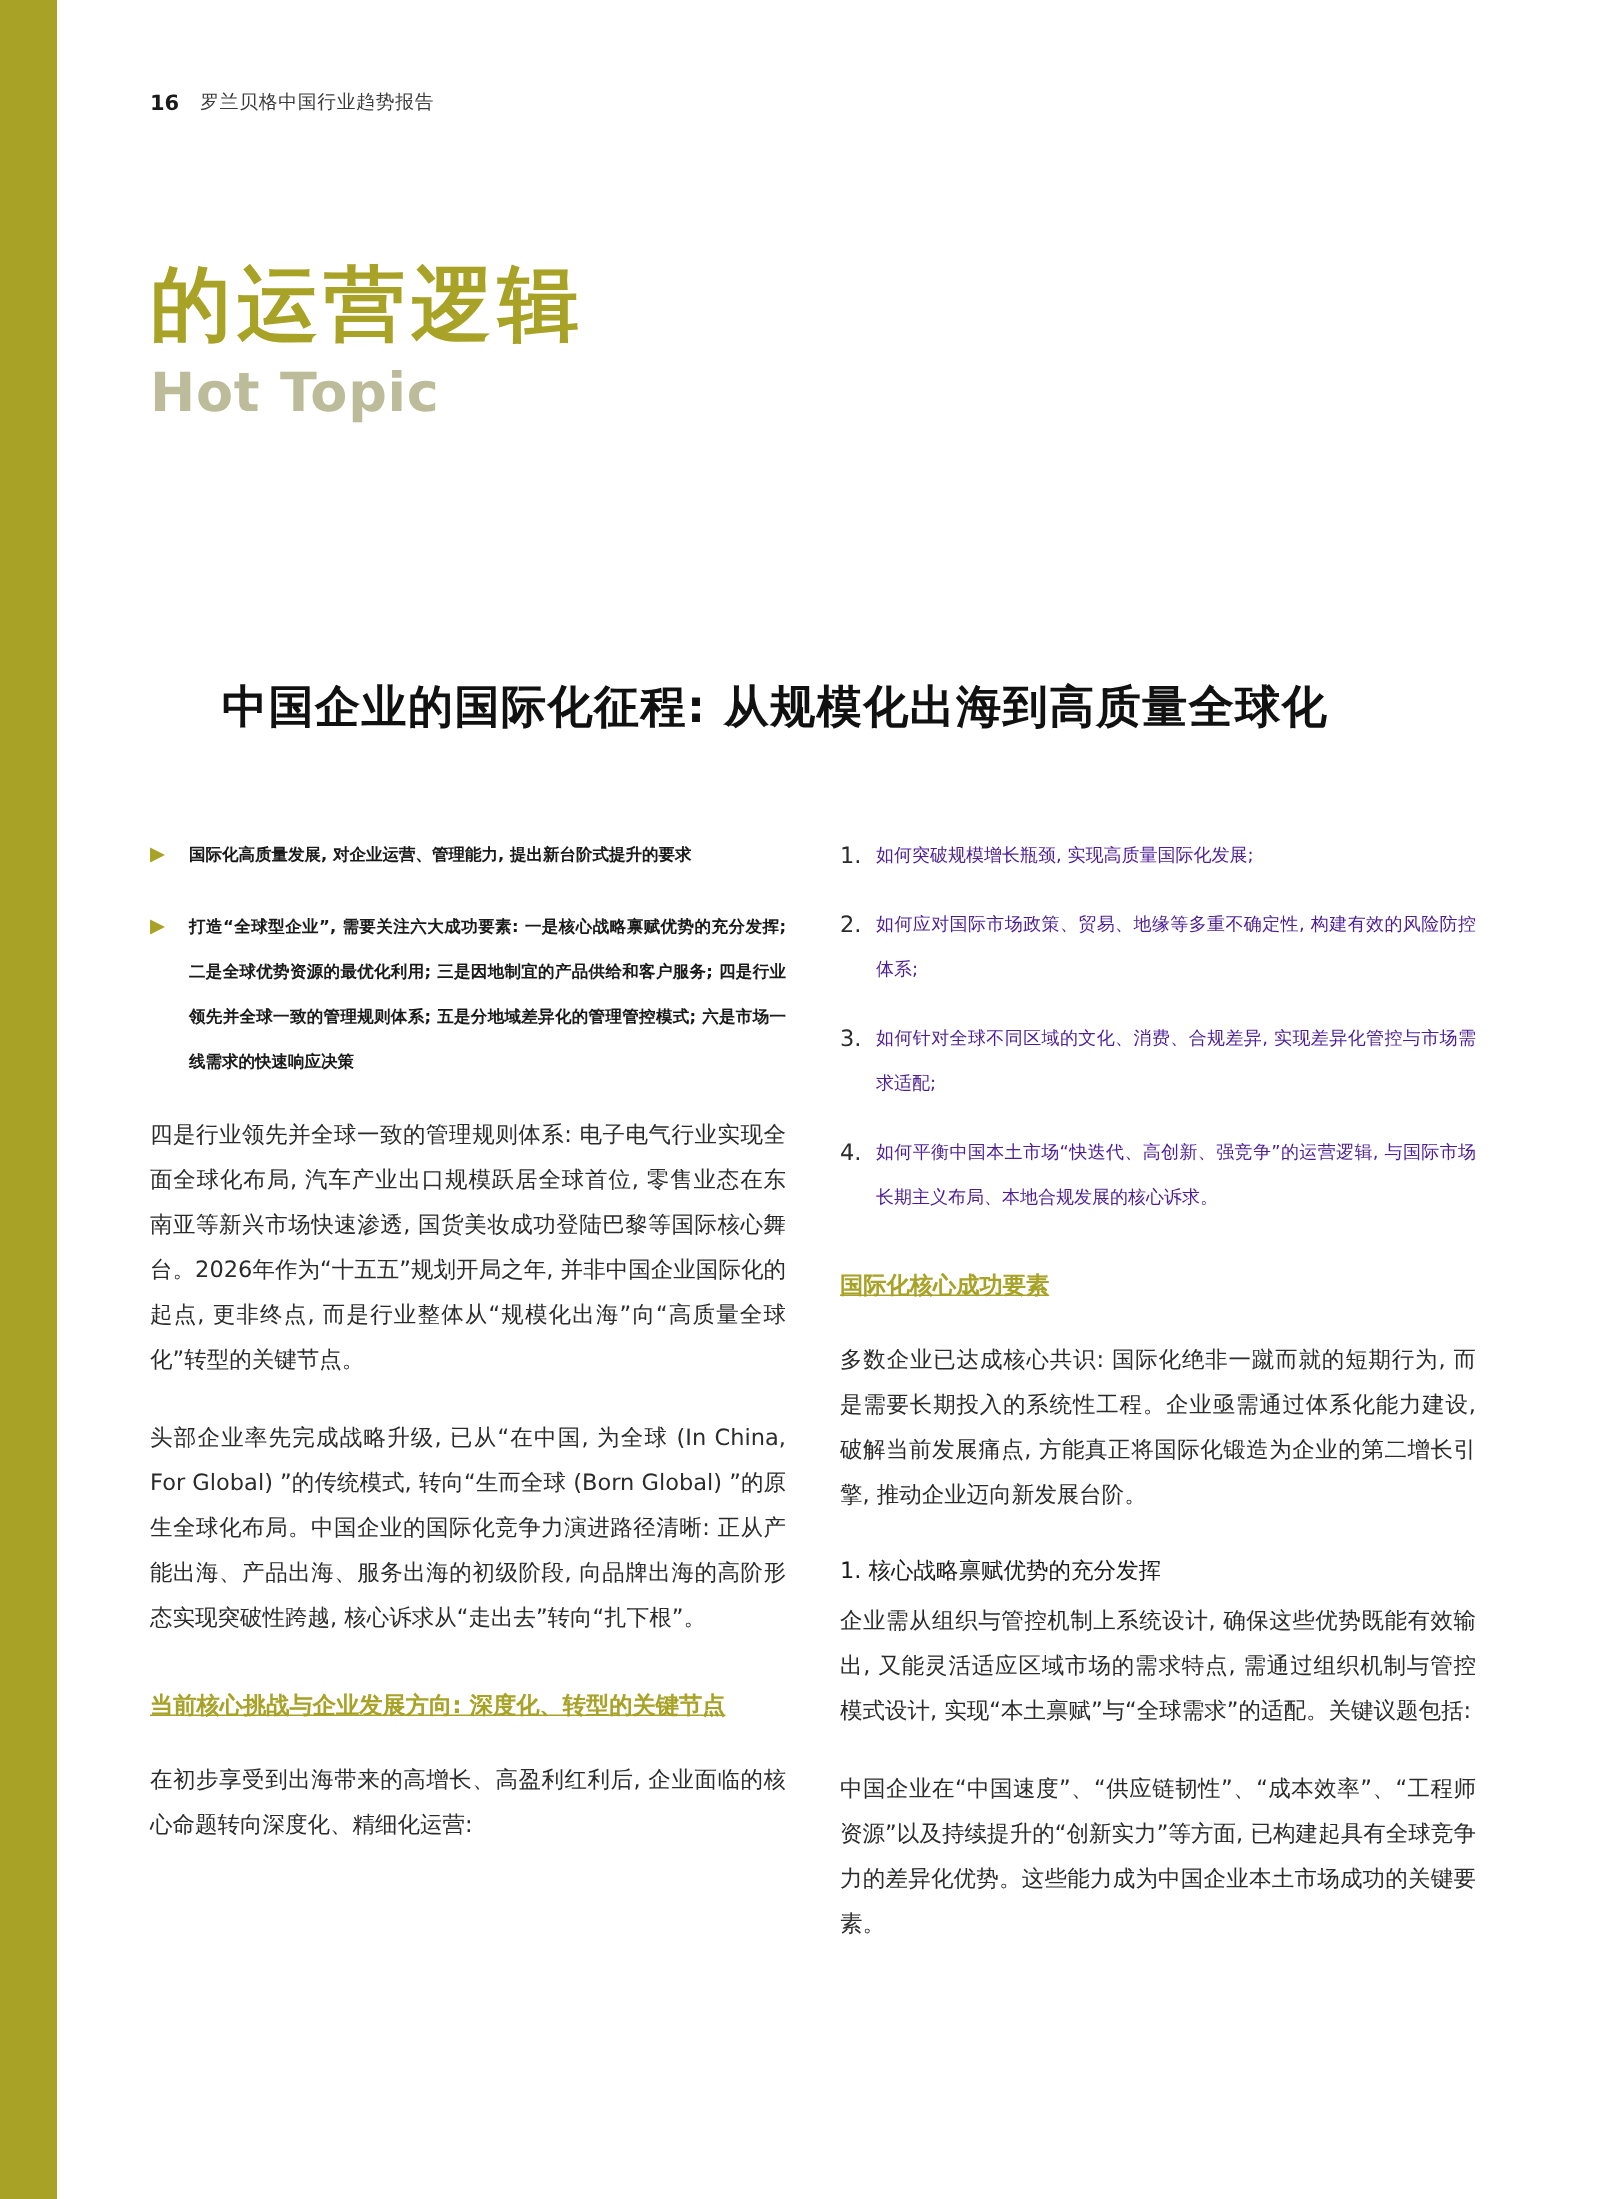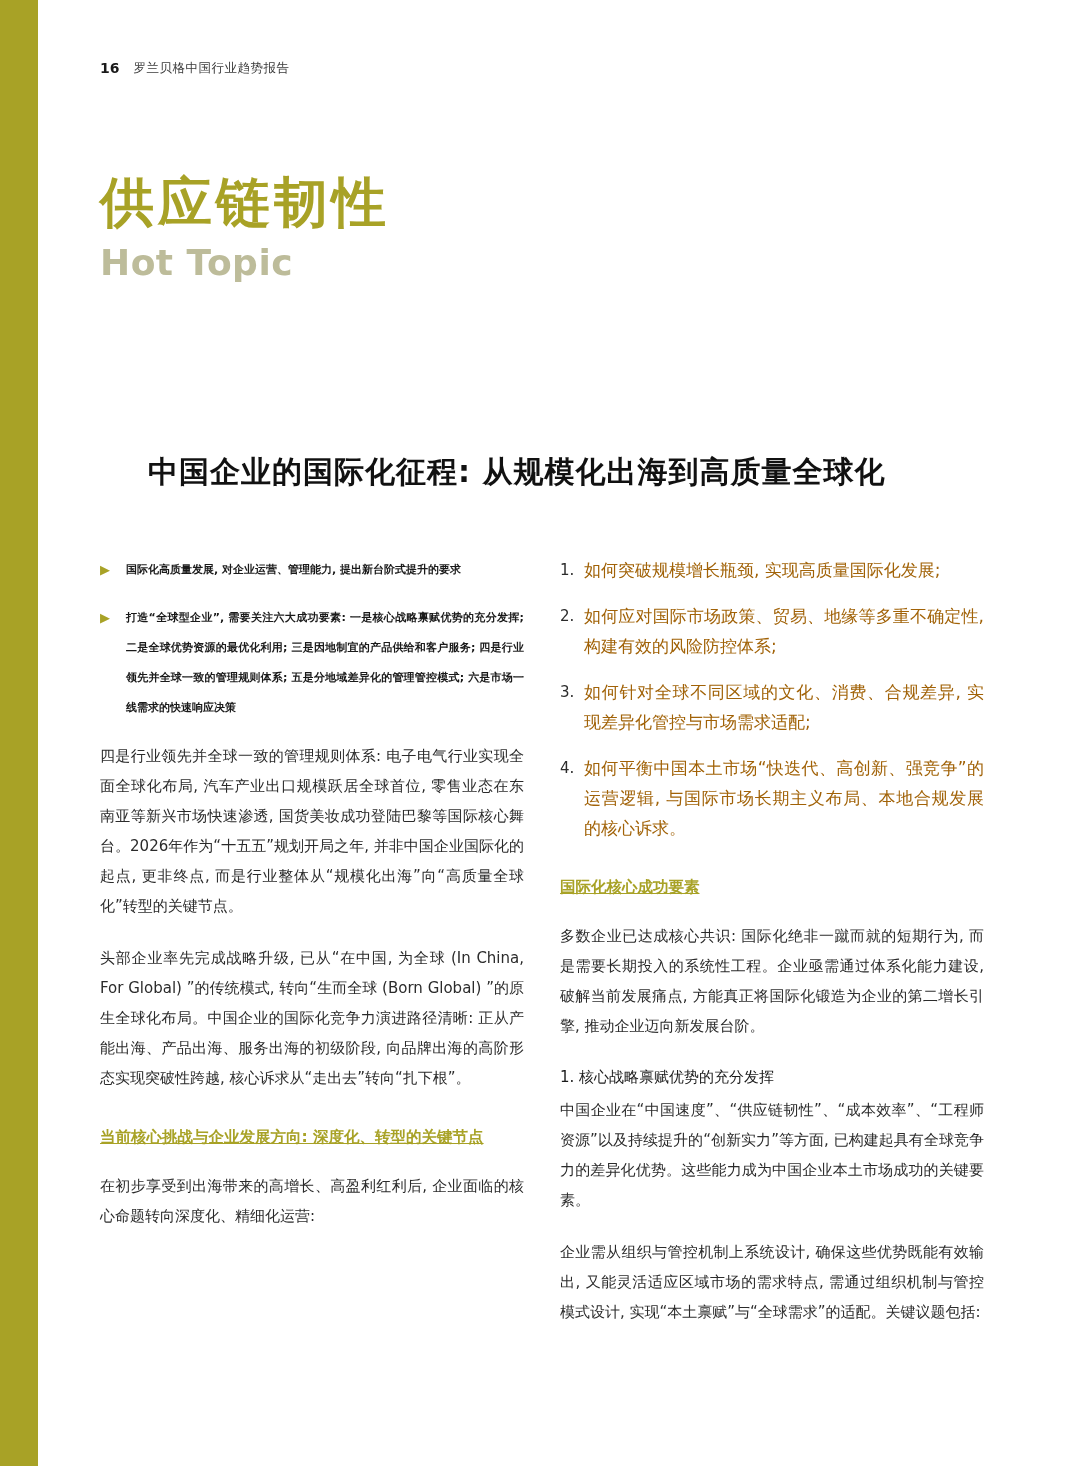--- a/index.html
+++ b/index.html
@@ -19,21 +19,21 @@
     width: 38px; height: 1466px;
     background: #a8a226;
   }
   .page-inner {
     position: absolute;
     left: 100px; top: 0;
     width: 884px;
   }
   .running-header {
     display: flex;
-    align-items: flex-start;
+    align-items: center;
     gap: 14px;
     padding-top: 60px;
   }
   .page-num {
     font-size: 14px;
     font-weight: bold;
     color: #1a1a1a;
   }
   .report-name {
     font-size: 12.5px;
@@ -109,22 +109,22 @@
     align-items: flex-start;
     margin-bottom: 16px;
   }
   .num-label {
     flex: 0 0 24px;
     font-size: 15px;
     color: #2b2b2b;
     line-height: 30px;
   }
   .num-text {
-    font-size: 17px;
-    color: #a16207;
+    font-size: 12px;
+    color: #4c1d95;
     line-height: 30px;
     text-align: justify;
   }
   .factor-title {
     font-size: 15px;
     font-weight: normal;
     color: #1a1a1a;
     line-height: 28px;
     margin-bottom: 4px;
   }
@@ -134,21 +134,21 @@
 
 <div class="side-bar"></div>
 
 <div class="page-inner">
 
   <div class="running-header">
     <span class="page-num">16</span>
     <span class="report-name">罗兰贝格中国行业趋势报告</span>
   </div>
 
-  <div class="hot-topic-cn">供应链韧性</div>
+  <div class="hot-topic-cn">的运营逻辑</div>
   <div class="hot-topic-en">Hot Topic</div>
 
   <h1 class="article-title">中国企业的国际化征程: 从规模化出海到高质量全球化</h1>
 
   <div class="columns">
 
     <div class="col">
 
       <div class="bullet-item">
         <span class="tri-icon">▶</span>
@@ -186,19 +186,19 @@
       <div class="numbered-item">
         <span class="num-label">4.</span>
         <span class="num-text">如何平衡中国本土市场“快迭代、高创新、强竞争”的运营逻辑, 与国际市场长期主义布局、本地合规发展的核心诉求。</span>
       </div>
 
       <div class="section-heading">国际化核心成功要素</div>
 
       <p class="para">多数企业已达成核心共识: 国际化绝非一蹴而就的短期行为, 而是需要长期投入的系统性工程。企业亟需通过体系化能力建设, 破解当前发展痛点, 方能真正将国际化锻造为企业的第二增长引擎, 推动企业迈向新发展台阶。</p>
 
       <div class="factor-title">1. 核心战略禀赋优势的充分发挥</div>
+      <p class="para">企业需从组织与管控机制上系统设计, 确保这些优势既能有效输出, 又能灵活适应区域市场的需求特点, 需通过组织机制与管控模式设计, 实现“本土禀赋”与“全球需求”的适配。关键议题包括:</p>
       <p class="para">中国企业在“中国速度”、“供应链韧性”、“成本效率”、“工程师资源”以及持续提升的“创新实力”等方面, 已构建起具有全球竞争力的差异化优势。这些能力成为中国企业本土市场成功的关键要素。</p>
-      <p class="para">企业需从组织与管控机制上系统设计, 确保这些优势既能有效输出, 又能灵活适应区域市场的需求特点, 需通过组织机制与管控模式设计, 实现“本土禀赋”与“全球需求”的适配。关键议题包括:</p>
 
     </div>
 
   </div>
 </div>
 
 </body></html>

